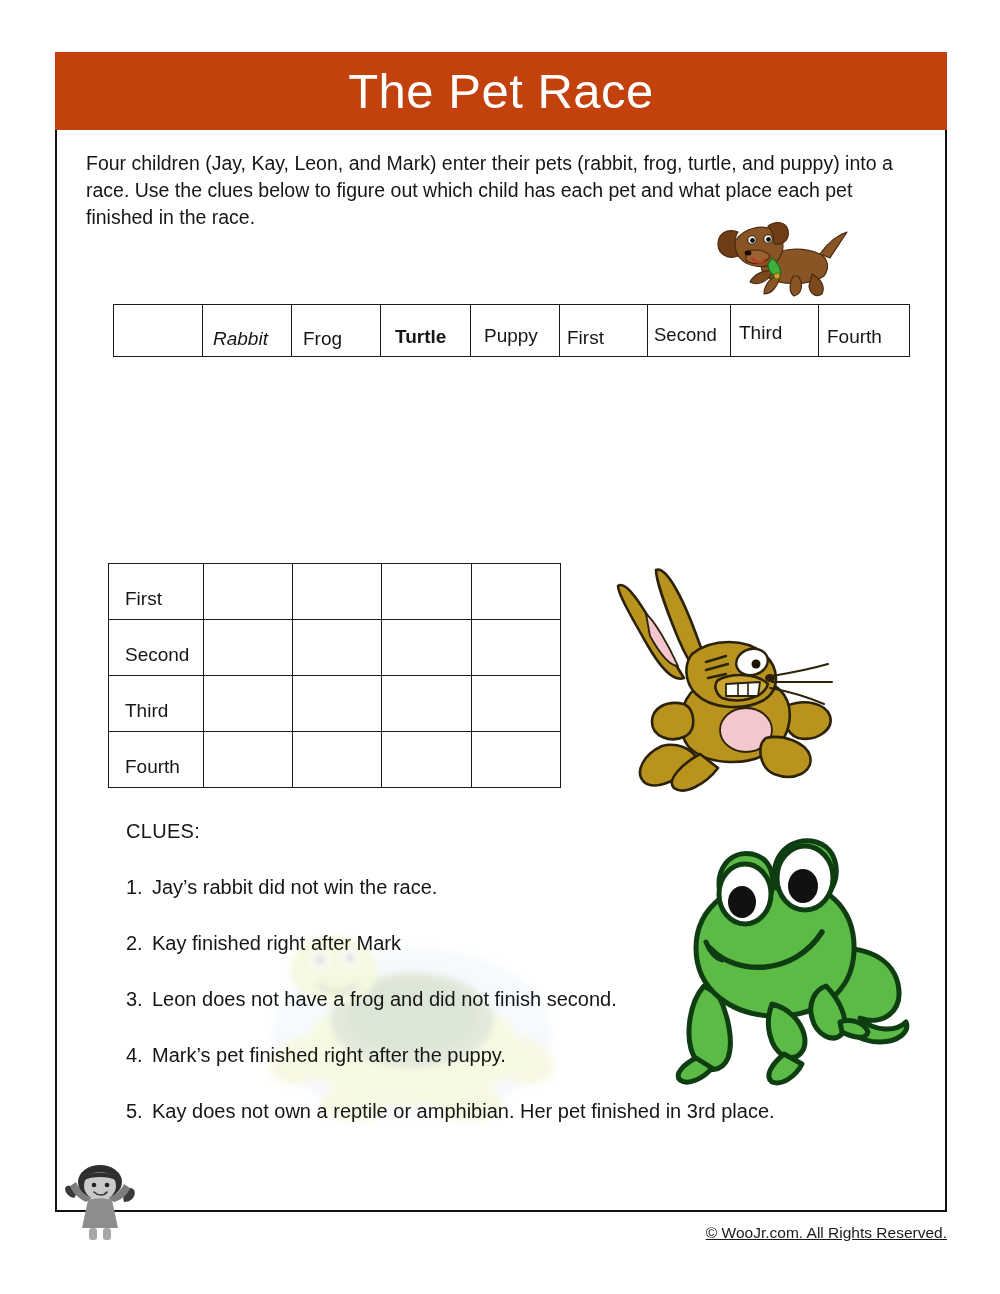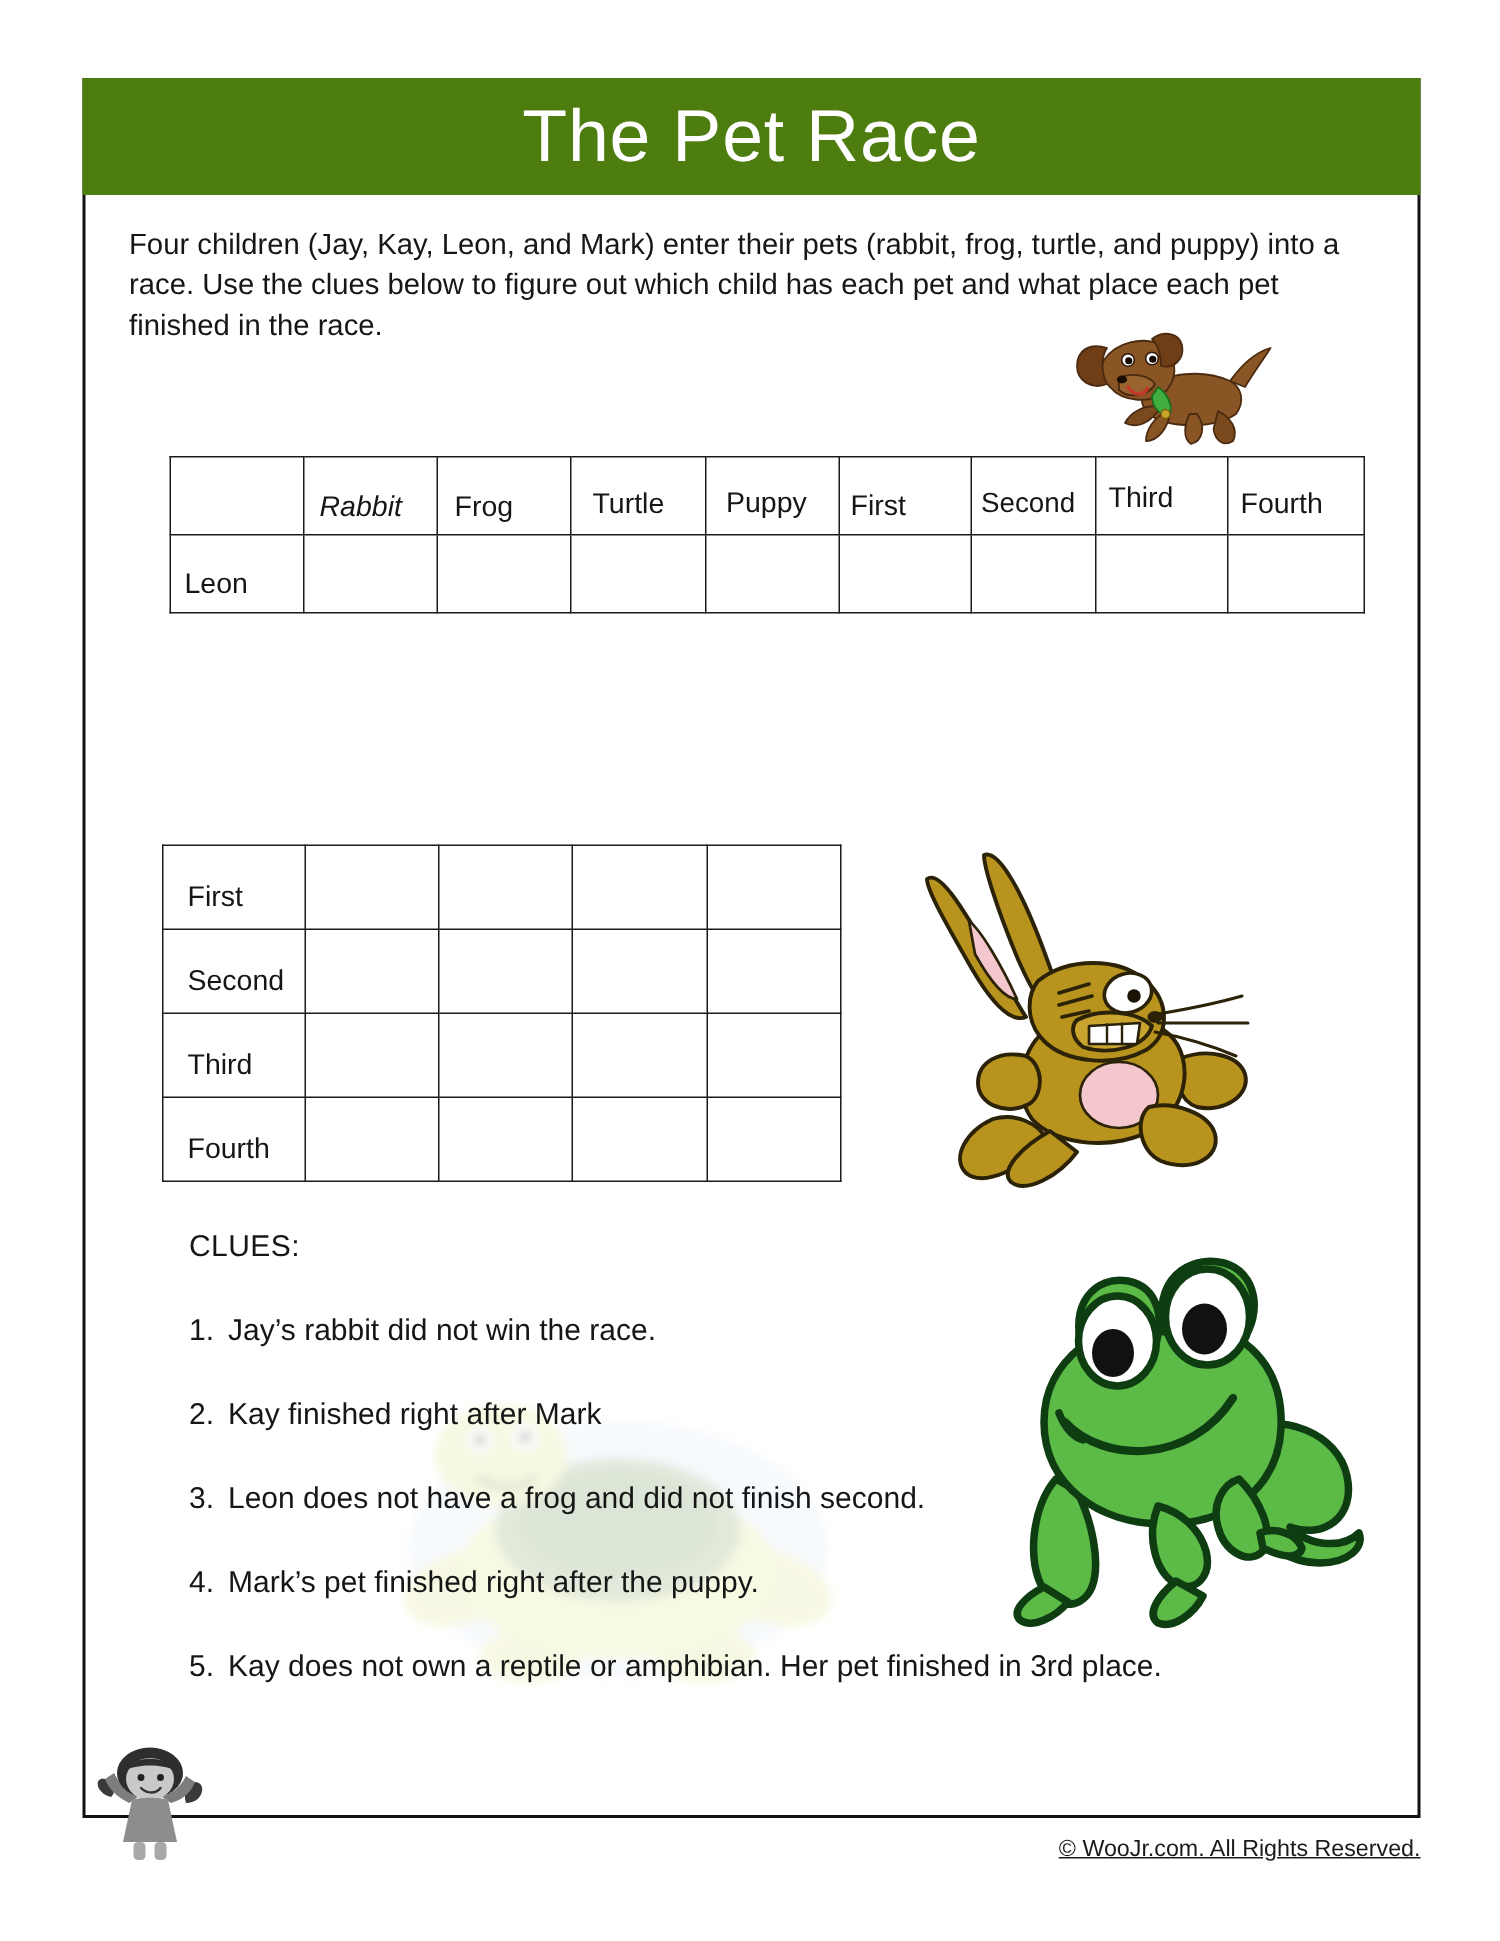--- a/index.html
+++ b/index.html
@@ -29,21 +29,21 @@
     background: #ffffff;
   }
 
   
   #title-bar {
     position: absolute;
     left: 55px;
     top: 52px;
     width: 892px;
     height: 78px;
-    background: #4d7c0f;
+    background: #c2410c;
     display: flex;
     align-items: center;
     justify-content: center;
     box-sizing: border-box;
     z-index: 5;
   }
   #title-text {
     color: #ffffff;
     font-size: 49px;
     font-weight: 400;
@@ -120,21 +120,21 @@
   .cell-text {
     display: block;
     font-size: 19px;
     color: #161616;
     padding-left: 9px;
     white-space: nowrap;
   }
   
   .h-rabbit { padding-top: 17px; padding-left: 10px; font-style: italic; }
   .h-frog   { padding-top: 17px; padding-left: 11px; }
-  .h-turtle { padding-top: 13px; padding-left: 14px; }
+  .h-turtle { padding-top: 13px; padding-left: 14px; font-weight: bold; }
   .h-puppy  { padding-top: 10px; padding-left: 13px; }
   .h-first  { padding-top: 15px; padding-left: 7px; }
   .h-second { padding-top: 9px;  padding-left: 6px;  font-size: 18.5px; }
   .h-third  { padding-top: 5px;  padding-left: 8px; }
   .h-fourth { padding-top: 12px; padding-left: 8px; }
 
   .r-label  { padding-top: 14px; padding-left: 9px; }
   .r-label2 { padding-top: 14px; padding-left: 16px; }
 
   
@@ -240,33 +240,20 @@
         </td>
       <td class="col-second">
           <span class="cell-text h-second">Second</span>
         </td>
       <td class="col-third">
           <span class="cell-text h-third">Third</span>
         </td>
       <td class="col-fourth">
           <span class="cell-text h-fourth">Fourth</span>
         </td>
-    </tr>
-    <tr>
-      <td>
-          <span class="cell-text r-label">Leon</span>
-        </td>
-      <td></td>
-        <td></td>
-        <td></td>
-        <td></td>
-      <td></td>
-        <td></td>
-        <td></td>
-        <td></td>
     </tr>
   </tbody>
 </table>
 
 <table class="grid" id="grid-lower">
   <tbody>
     <tr>
       <td class="col-label">
           <span class="cell-text r-label2">First</span>
         </td>

